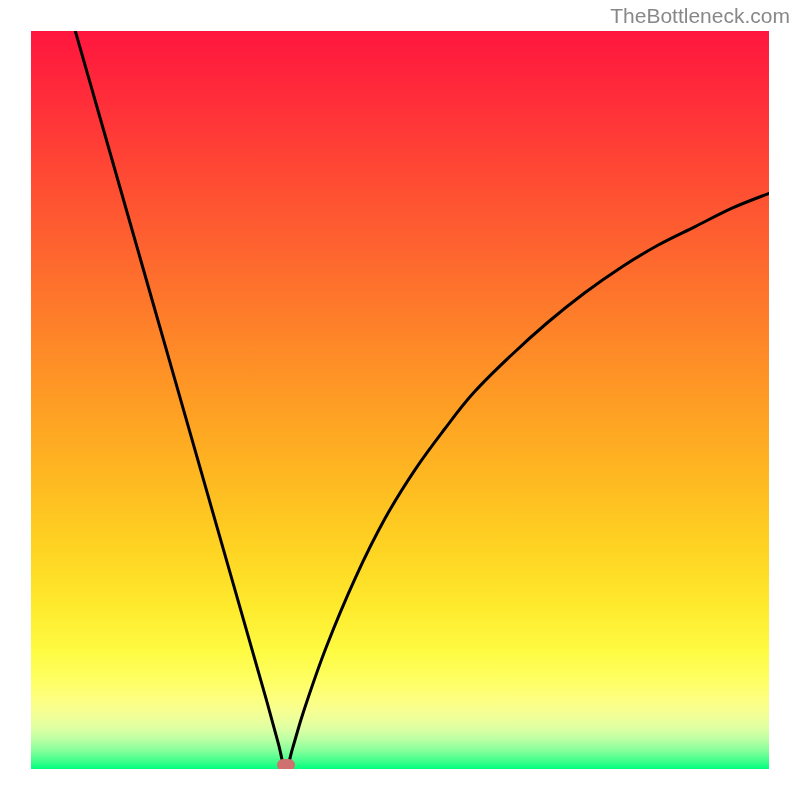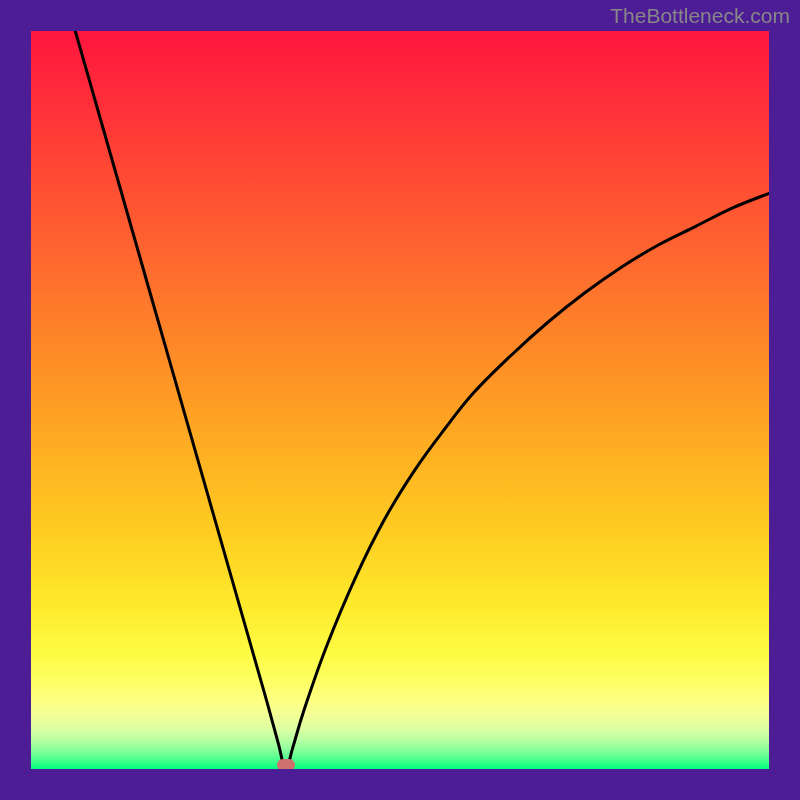--- a/index.html
+++ b/index.html
@@ -9,21 +9,21 @@
     height: 800px;
     background: #000;
     overflow: hidden;
   }
   .frame {
     position: absolute;
     top: 0;
     left: 0;
     width: 800px;
     height: 800px;
-    background: #4c1d95;
+    background: #ffffff;
   }
   .plot {
     position: absolute;
     left: 31px;
     top: 31px;
     width: 738px;
     height: 738px;
     overflow: hidden;
   }
   .plot svg {

